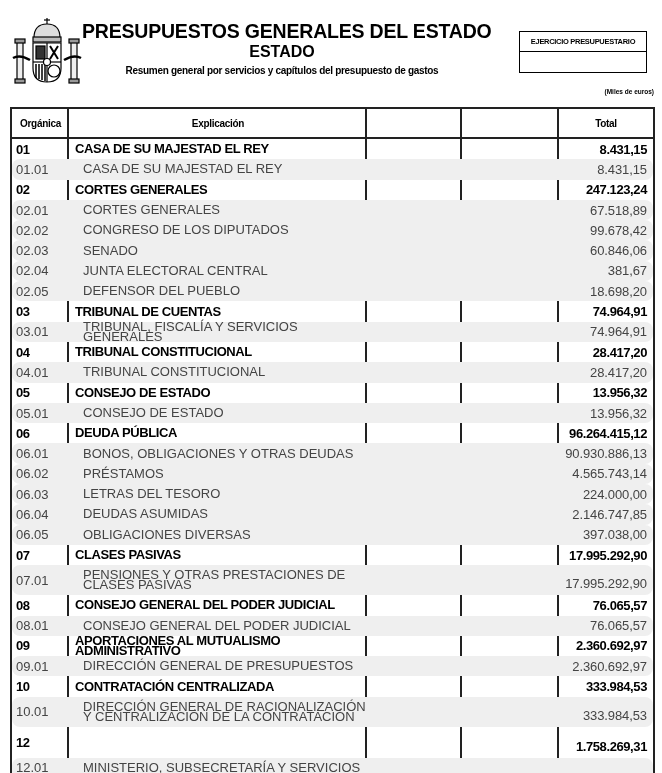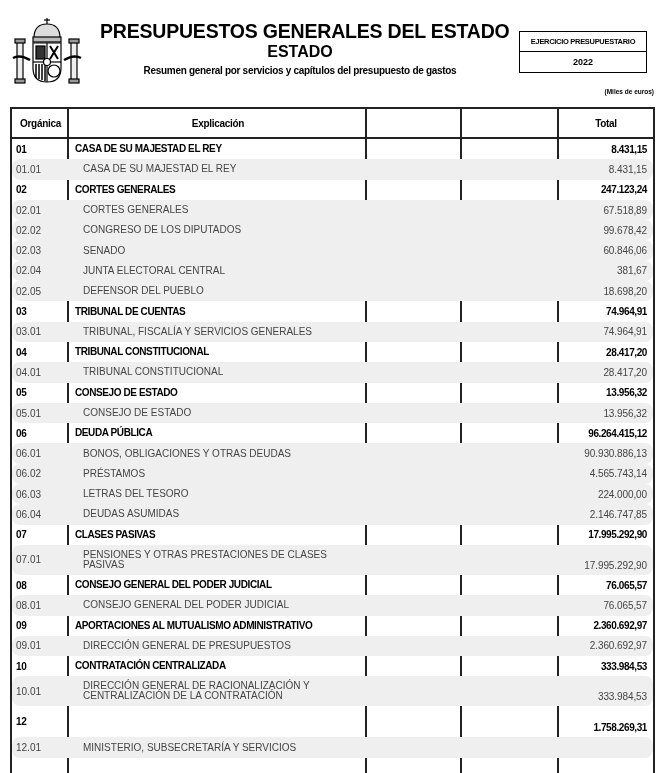--- a/index.html
+++ b/index.html
@@ -1,36 +1,36 @@
 <!DOCTYPE html>
 <html><head>
 <meta charset="utf-8">
 <style>
   html, body { margin: 0; padding: 0; background: #ffffff; }
   body { width: 662px; height: 773px; overflow: hidden; position: relative; font-family: "Liberation Sans", sans-serif; color: #000; }
   .crest { position: absolute; left: 12px; top: 16px; width: 72px; width: 70px; height: 72px; }
-  .title-block { position: absolute; left: 100px; top: 20px; width: 400px; text-align: center; }
+  .title-block { position: absolute; left: 82px; top: 20px; width: 400px; text-align: center; }
   .title-main { font-weight: bold; font-size: 19.5px; letter-spacing: -0.2px; line-height: 22px; white-space: nowrap; }
   .title-sub { font-weight: bold; font-size: 16px; margin-top: 2px; line-height: 16px; }
   .title-desc { font-weight: bold; font-size: 10px; margin-top: 4px; line-height: 14px; letter-spacing: -0.3px; white-space: nowrap; }
   .ejercicio { position: absolute; left: 519px; top: 31px; width: 126px; height: 40px; border: 1px solid #000; }
   .ejercicio .lbl { height: 19px; border-bottom: 1px solid #000; font-size: 7.5px; font-weight: bold; text-align: center; line-height: 19px; letter-spacing: -0.3px; }
   .ejercicio .yr { height: 20px; font-size: 9px; font-weight: bold; text-align: center; line-height: 20px; }
   .units { position: absolute; right: 8px; top: 88px; font-size: 6.5px; font-weight: bold; }
   .table-wrap { position: absolute; left: 10px; top: 107px; width: 645px; height: 680px; border-left: 2px solid #222; border-right: 2px solid #222; border-top: 2px solid #222; box-sizing: border-box; overflow: hidden; }
   .col-line { position: absolute; top: 0; bottom: 0; width: 1.5px; background: #222; }
   .thead { position: relative; height: 28px; border-bottom: 2px solid #222; display: flex; font-weight: bold; font-size: 10px; }
   .thead > div { display: flex; align-items: center; justify-content: center; letter-spacing: -0.3px; }
   .c1 { width: 57px; flex: none; box-sizing: border-box; }
   .c2 { width: 298px; flex: none; }
   .c3 { width: 95px; flex: none; }
   .c4 { width: 97px; flex: none; }
   .c5 { flex: 1; }
   .thead .c5 { justify-content: center; }
-  .row { display: flex; height: 20.3px; font-size: 10px; align-items: center; position: relative; }
+  .row { display: flex; height: 20.3px; font-size: 13px; align-items: center; position: relative; }
   .row.sub { background: #efefef; color: #444; border-radius: 8px; }
   .row.tall { height: 30px; }
   .row.tall-b { height: 31px; }
   .row .c1 { padding-left: 4px; }
   .row .c2 { padding-left: 6px; box-sizing: border-box; line-height: 10px; }
   .row.sub .c2 { padding-left: 14px; }
   .row.main { font-weight: bold; letter-spacing: -0.4px; }
   .row .c5 { text-align: right; padding-right: 6px; box-sizing: border-box; }
   .row.sub .c5 { letter-spacing: -0.1px; }
   .row.tall .c5, .row.tall-b .c5 { align-self: flex-end; padding-bottom: 4px; }
@@ -68,21 +68,20 @@
 </svg>
 
 <div class="title-block">
   <div class="title-main">PRESUPUESTOS GENERALES DEL ESTADO</div>
   <div class="title-sub">ESTADO</div>
   <div class="title-desc">Resumen general por servicios y capítulos del presupuesto de gastos</div>
 </div>
 
 <div class="ejercicio">
   <div class="lbl">EJERCICIO PRESUPUESTARIO</div>
-  <div class="yr">2022</div>
 </div>
 
 <div class="units">(Miles de euros)</div>
 
 <div class="table-wrap">
   <div class="col-line" style="left:55px"></div>
   <div class="col-line" style="left:353px"></div>
   <div class="col-line" style="left:448px"></div>
   <div class="col-line" style="left:545px"></div>
 
@@ -221,20 +220,27 @@
         <div class="c4"></div>
         <div class="c5">224.000,00</div>
       </div>
       <div class="row sub">
         <div class="c1">06.04</div>
         <div class="c2">DEUDAS ASUMIDAS</div>
         <div class="c3"></div>
         <div class="c4"></div>
         <div class="c5">2.146.747,85</div>
       </div>
+      <div class="row sub">
+        <div class="c1">06.05</div>
+        <div class="c2">OBLIGACIONES DIVERSAS</div>
+        <div class="c3"></div>
+        <div class="c4"></div>
+        <div class="c5">397.038,00</div>
+      </div>
       <div class="row main">
         <div class="c1">07</div>
         <div class="c2">CLASES PASIVAS</div>
         <div class="c3"></div>
         <div class="c4"></div>
         <div class="c5">17.995.292,90</div>
       </div>
       <div class="row sub tall">
         <div class="c1">07.01</div>
         <div class="c2">PENSIONES Y OTRAS PRESTACIONES DE CLASES PASIVAS</div>

